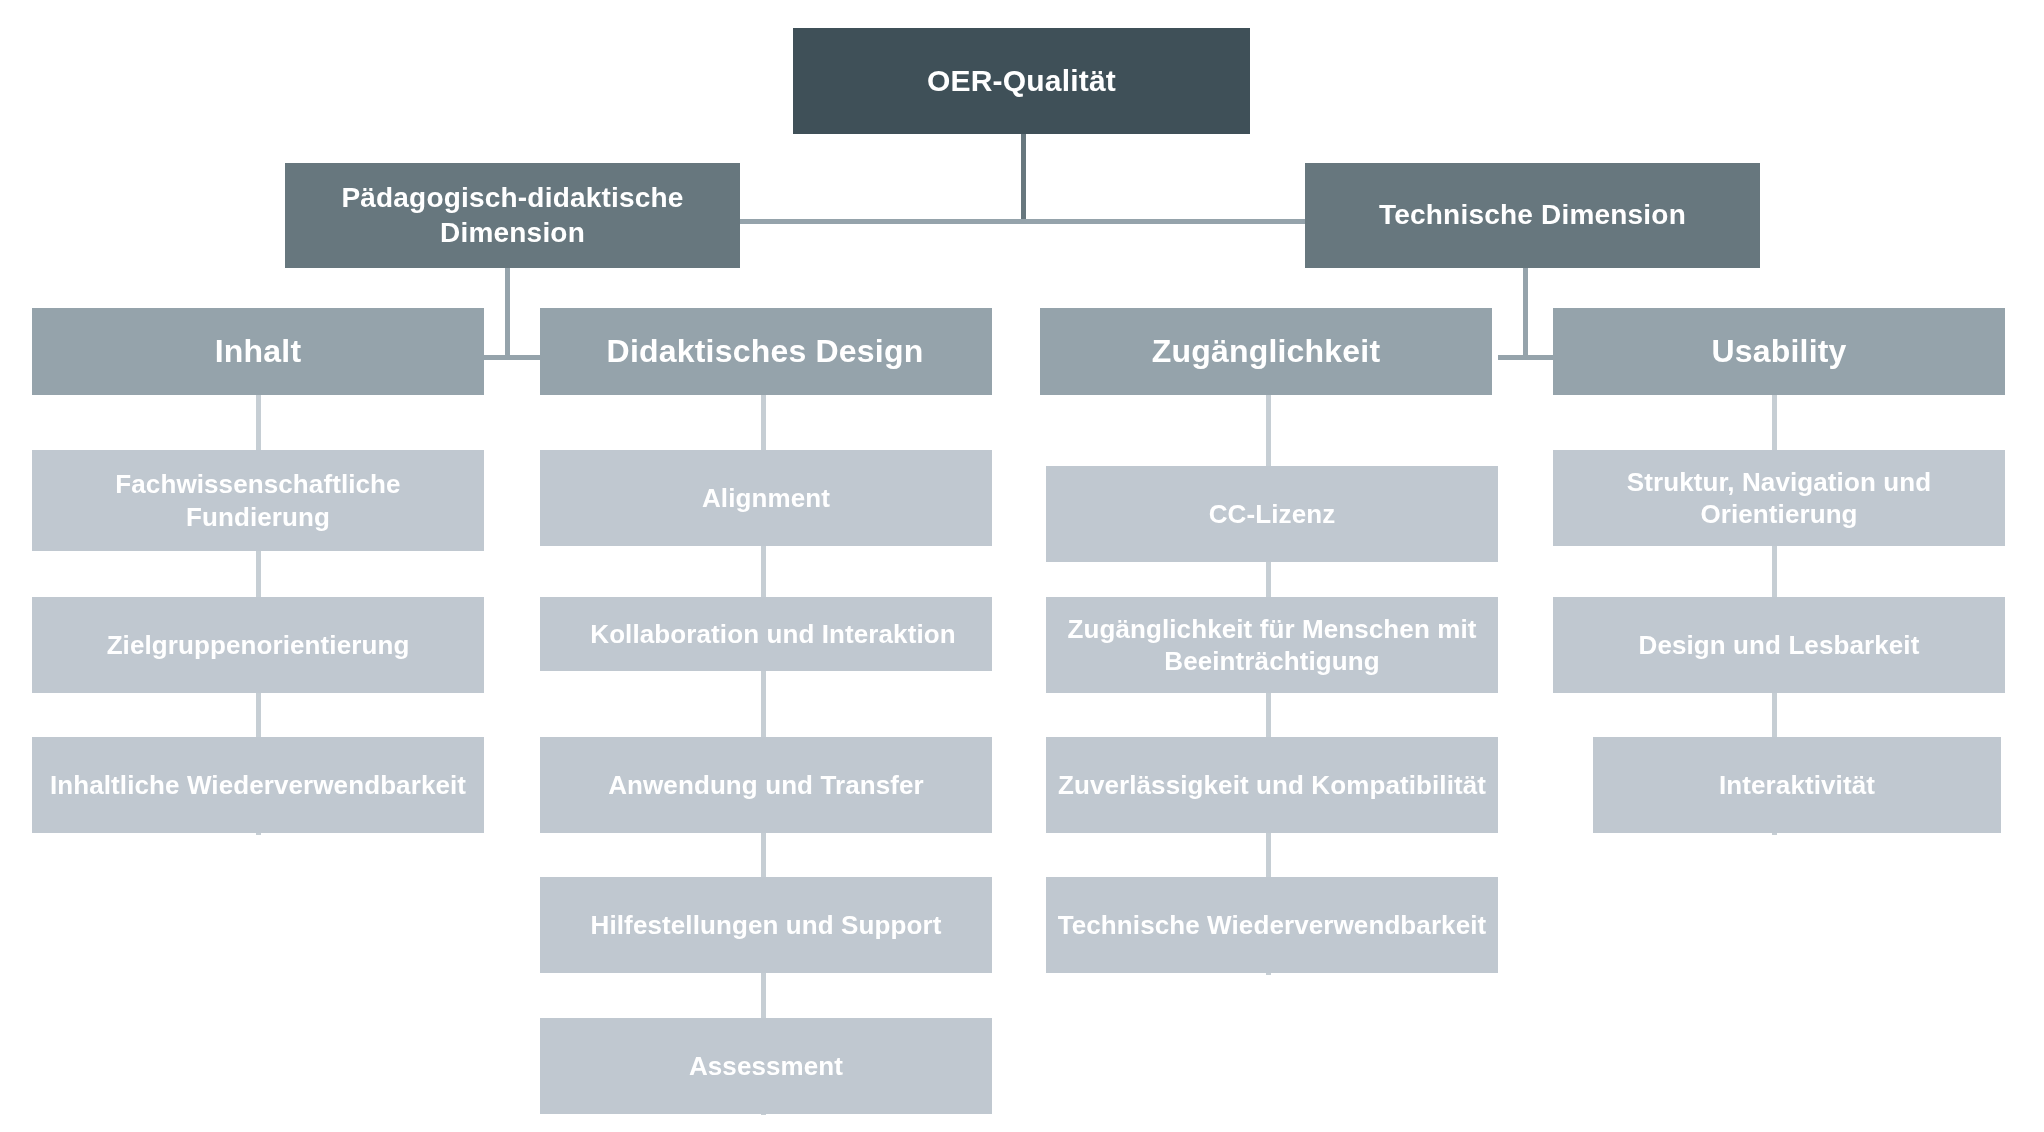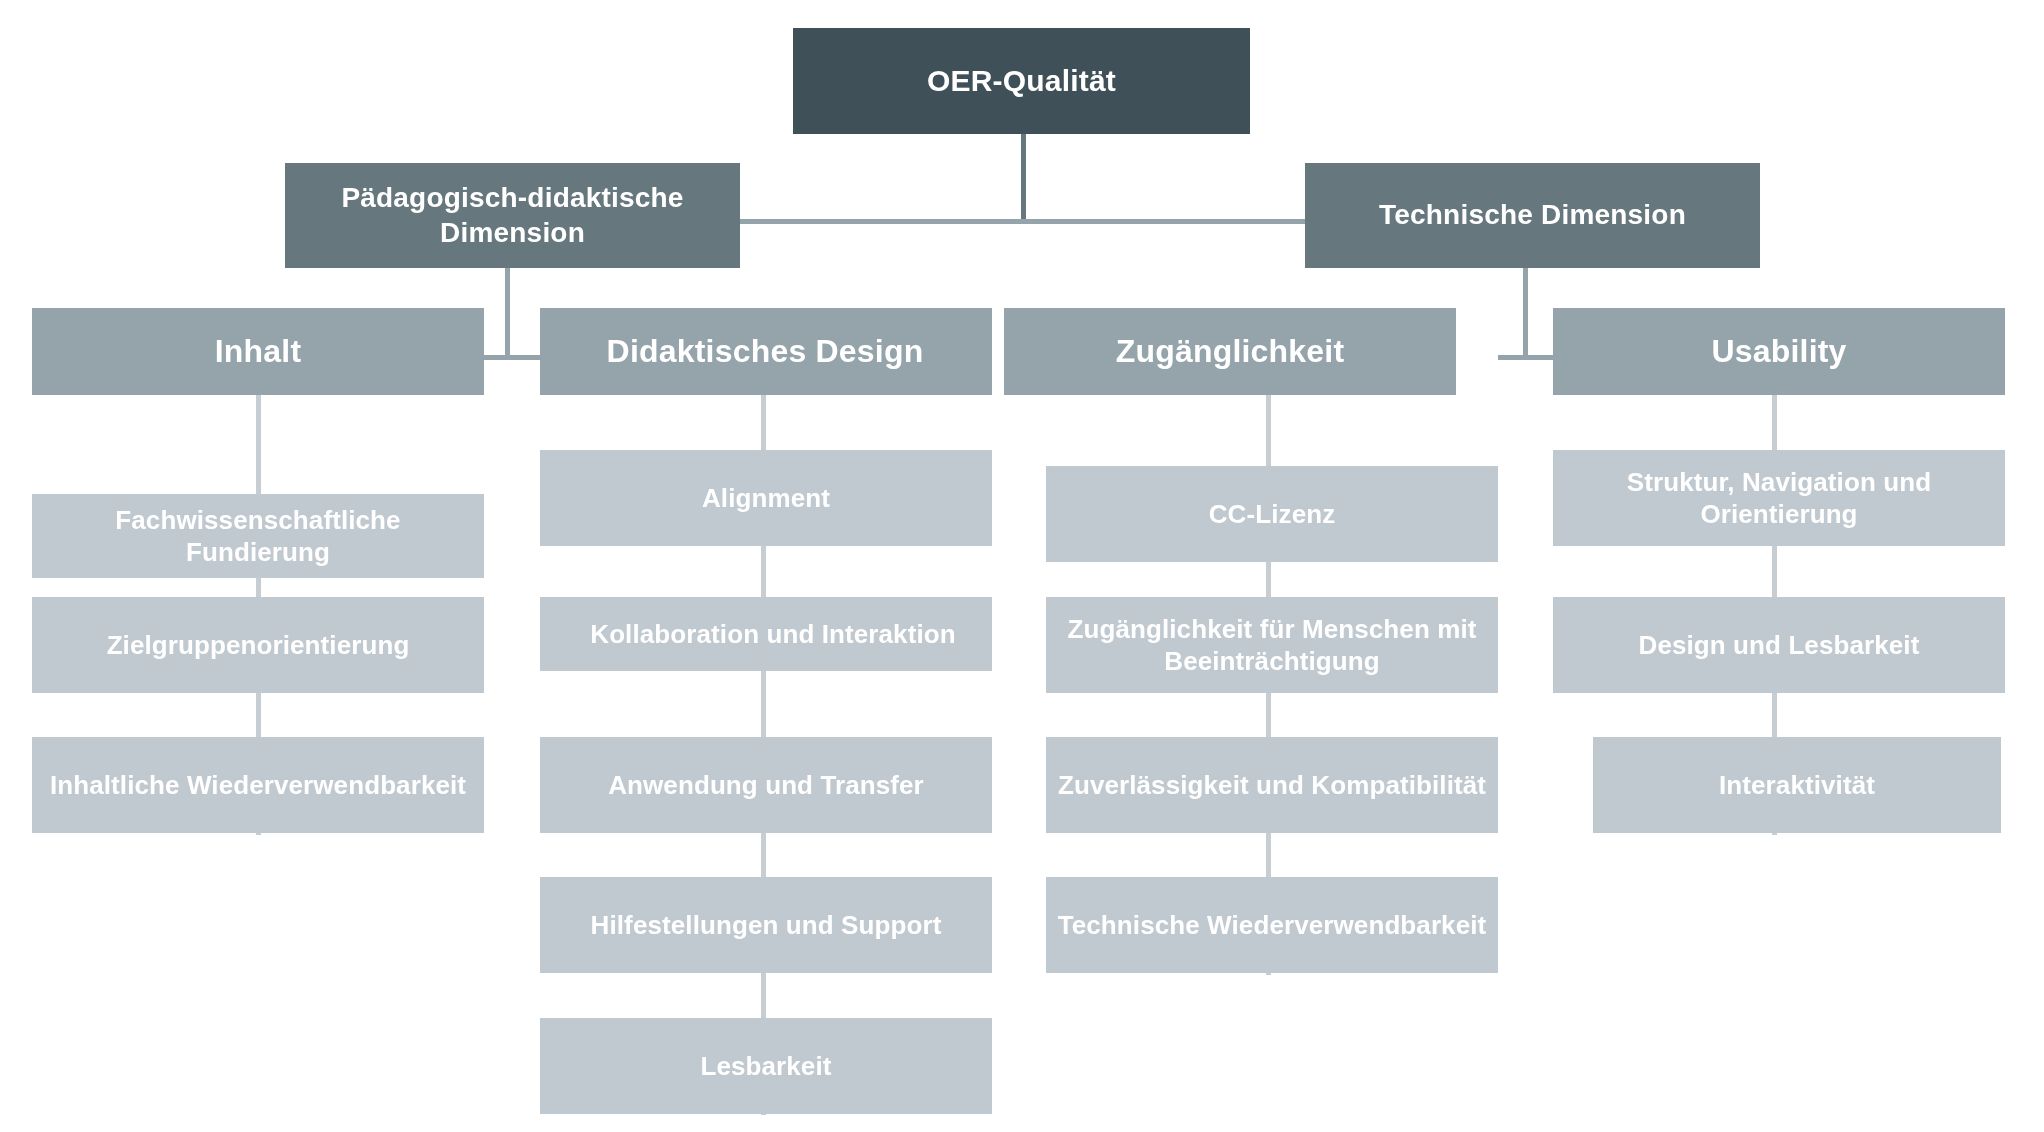--- a/index.html
+++ b/index.html
@@ -90,32 +90,32 @@
 
   <div class="conn-light" style="left:1772px; top:395px; width:5px; height:440px;"></div>
 
   <div class="node lvl-root" style="left:793px; top:28px; width:457px; height:106px;">OER-Qualität</div>
 
   <div class="node lvl-dim" style="left:285px; top:163px; width:455px; height:105px;">Pädagogisch-didaktische Dimension</div>
   <div class="node lvl-dim" style="left:1305px; top:163px; width:455px; height:105px;">Technische Dimension</div>
 
   <div class="node lvl-cat" style="left:32px; top:308px; width:452px; height:87px;">Inhalt</div>
   <div class="node lvl-cat" style="left:540px; top:308px; width:452px; height:87px;padding-left:8px;">Didaktisches Design</div>
-  <div class="node lvl-cat" style="left:1004px; top:308px; width:452px; height:87px;">Zugänglichkeit</div>
+  <div class="node lvl-cat" style="left:1040px; top:308px; width:452px; height:87px;">Zugänglichkeit</div>
   <div class="node lvl-cat" style="left:1553px; top:308px; width:452px; height:87px;">Usability</div>
 
-  <div class="node lvl-leaf" style="left:32px; top:450px; width:452px; height:84px;margin-top:44px;">Fachwissenschaftliche Fundierung</div>
+  <div class="node lvl-leaf" style="left:32px; top:450px; width:452px; height:101px;">Fachwissenschaftliche Fundierung</div>
   <div class="node lvl-leaf" style="left:32px; top:597px; width:452px; height:96px;">Zielgruppenorientierung</div>
   <div class="node lvl-leaf" style="left:32px; top:737px; width:452px; height:96px;">Inhaltliche Wiederverwendbarkeit</div>
 
   <div class="node lvl-leaf" style="left:540px; top:450px; width:452px; height:96px;">Alignment</div>
   <div class="node lvl-leaf" style="left:540px; top:597px; width:452px; height:74px;padding-left:24px;">Kollaboration und Interaktion</div>
   <div class="node lvl-leaf" style="left:540px; top:737px; width:452px; height:96px;">Anwendung und Transfer</div>
   <div class="node lvl-leaf" style="left:540px; top:877px; width:452px; height:96px;">Hilfestellungen und Support</div>
-  <div class="node lvl-leaf" style="left:540px; top:1018px; width:452px; height:96px;">Lesbarkeit</div>
+  <div class="node lvl-leaf" style="left:540px; top:1018px; width:452px; height:96px;">Assessment</div>
 
   <div class="node lvl-leaf" style="left:1046px; top:466px; width:452px; height:96px;">CC-Lizenz</div>
   <div class="node lvl-leaf" style="left:1046px; top:597px; width:452px; height:96px;">Zugänglichkeit für Menschen mit Beeinträchtigung</div>
   <div class="node lvl-leaf" style="left:1046px; top:737px; width:452px; height:96px;">Zuverlässigkeit und Kompatibilität</div>
   <div class="node lvl-leaf" style="left:1046px; top:877px; width:452px; height:96px;">Technische Wiederverwendbarkeit</div>
 
   <div class="node lvl-leaf" style="left:1553px; top:450px; width:452px; height:96px;">Struktur, Navigation und Orientierung</div>
   <div class="node lvl-leaf" style="left:1553px; top:597px; width:452px; height:96px;">Design und Lesbarkeit</div>
   <div class="node lvl-leaf" style="left:1553px; top:737px; width:408px; height:96px;margin-left:40px;">Interaktivität</div>
 

